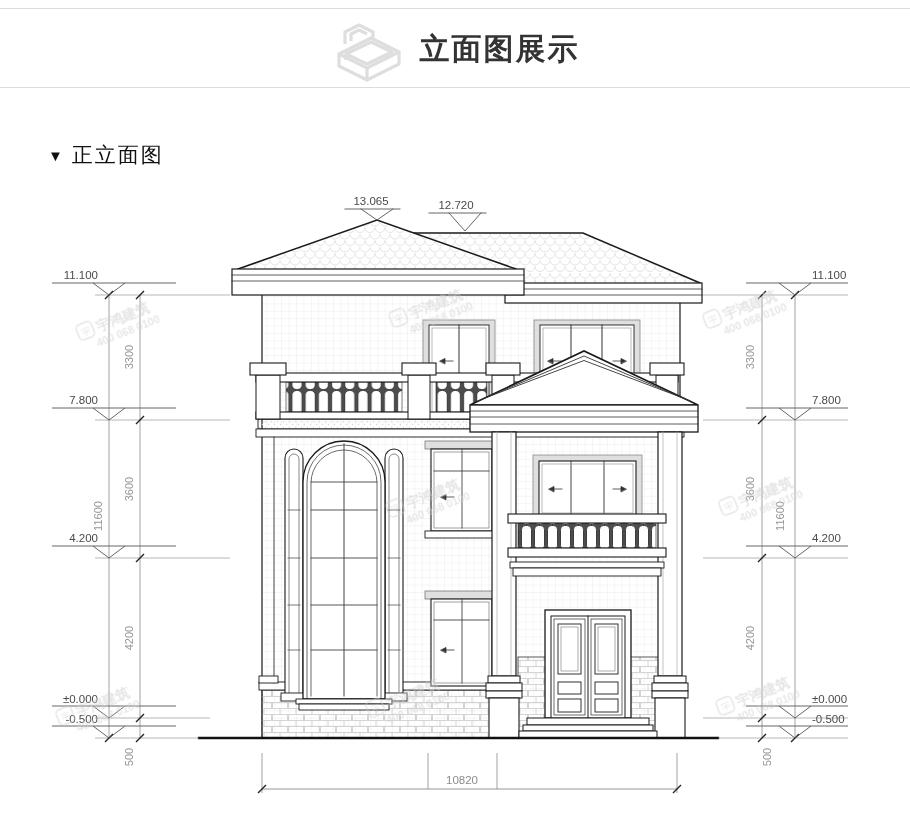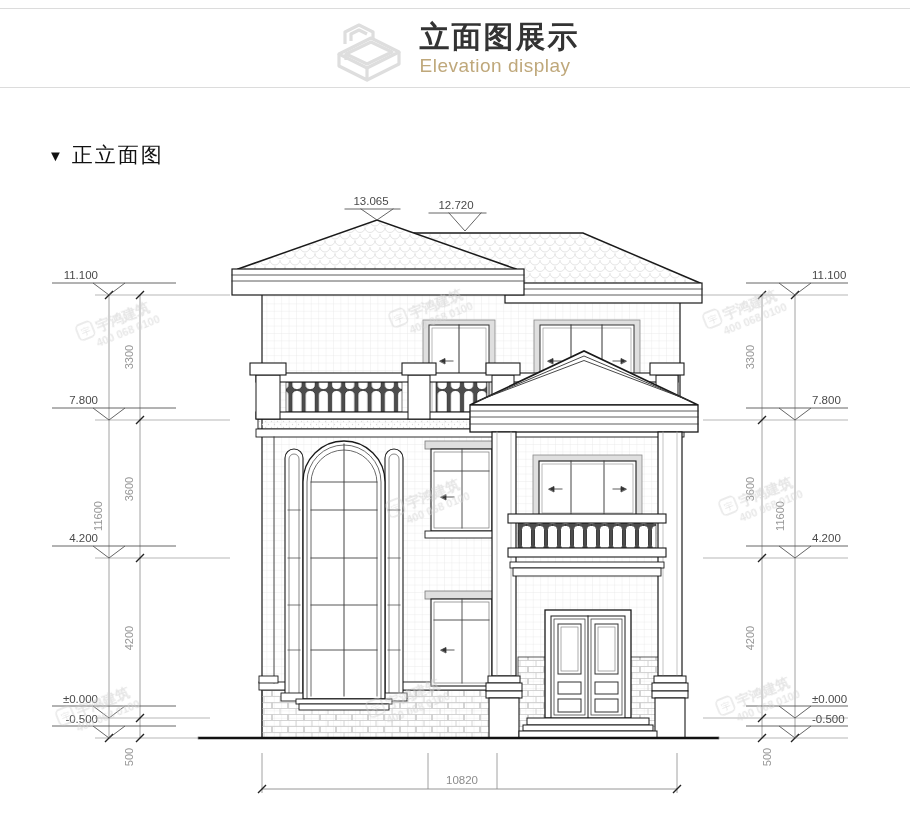--- a/index.html
+++ b/index.html
@@ -38,21 +38,20 @@
         <path d="M20 27 L20 20 L28 16 L36 20"></path>
         <path d="M8 40 L40 24 L68 38 L36 54 Z"></path>
         <path d="M15 40 L40 28 L61 38 L36 50 Z"></path>
         <path d="M8 40 L8 52 L36 66 L36 54"></path>
         <path d="M68 38 L68 50 L36 66"></path>
         <path d="M15 40 L15 46"></path>
       </g>
     </svg>
     <div class="titles">
       <div class="title">立面图展示</div>
-      <div class="subtitle">Elevation display</div>
     </div>
   </div>
 
   <div class="section">
     <span class="bullet">▼</span>
     <span class="stitle">正立面图</span>
   </div>
 
   <svg width="910" height="646" viewBox="0 180 910 646">
     <defs>

